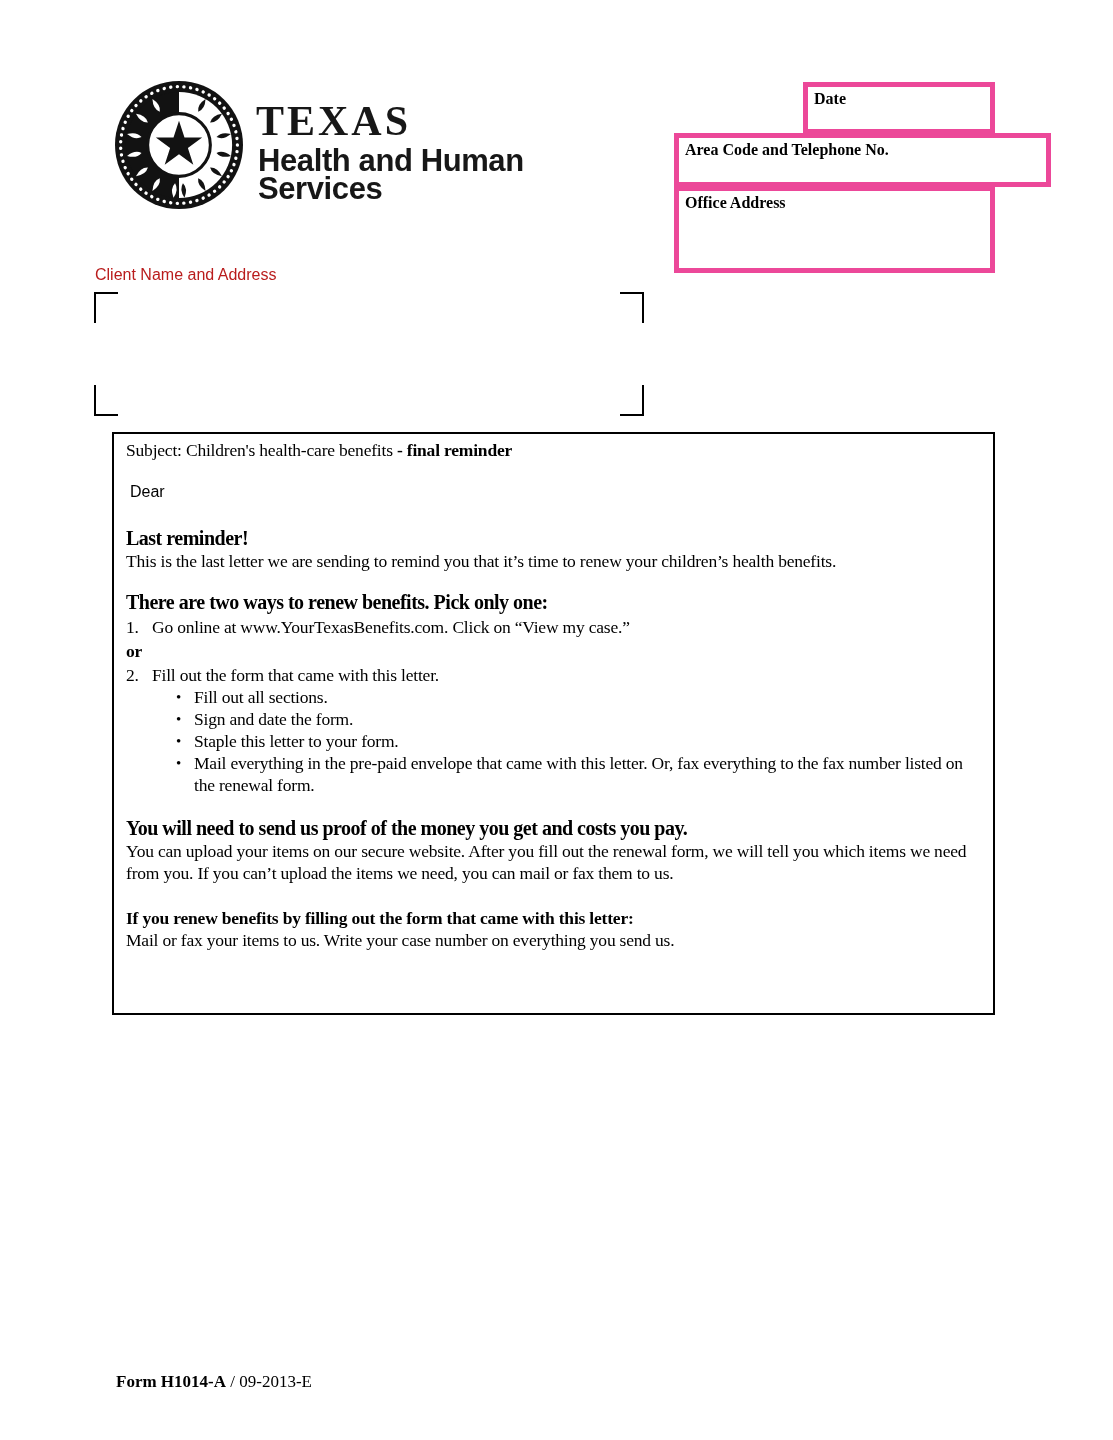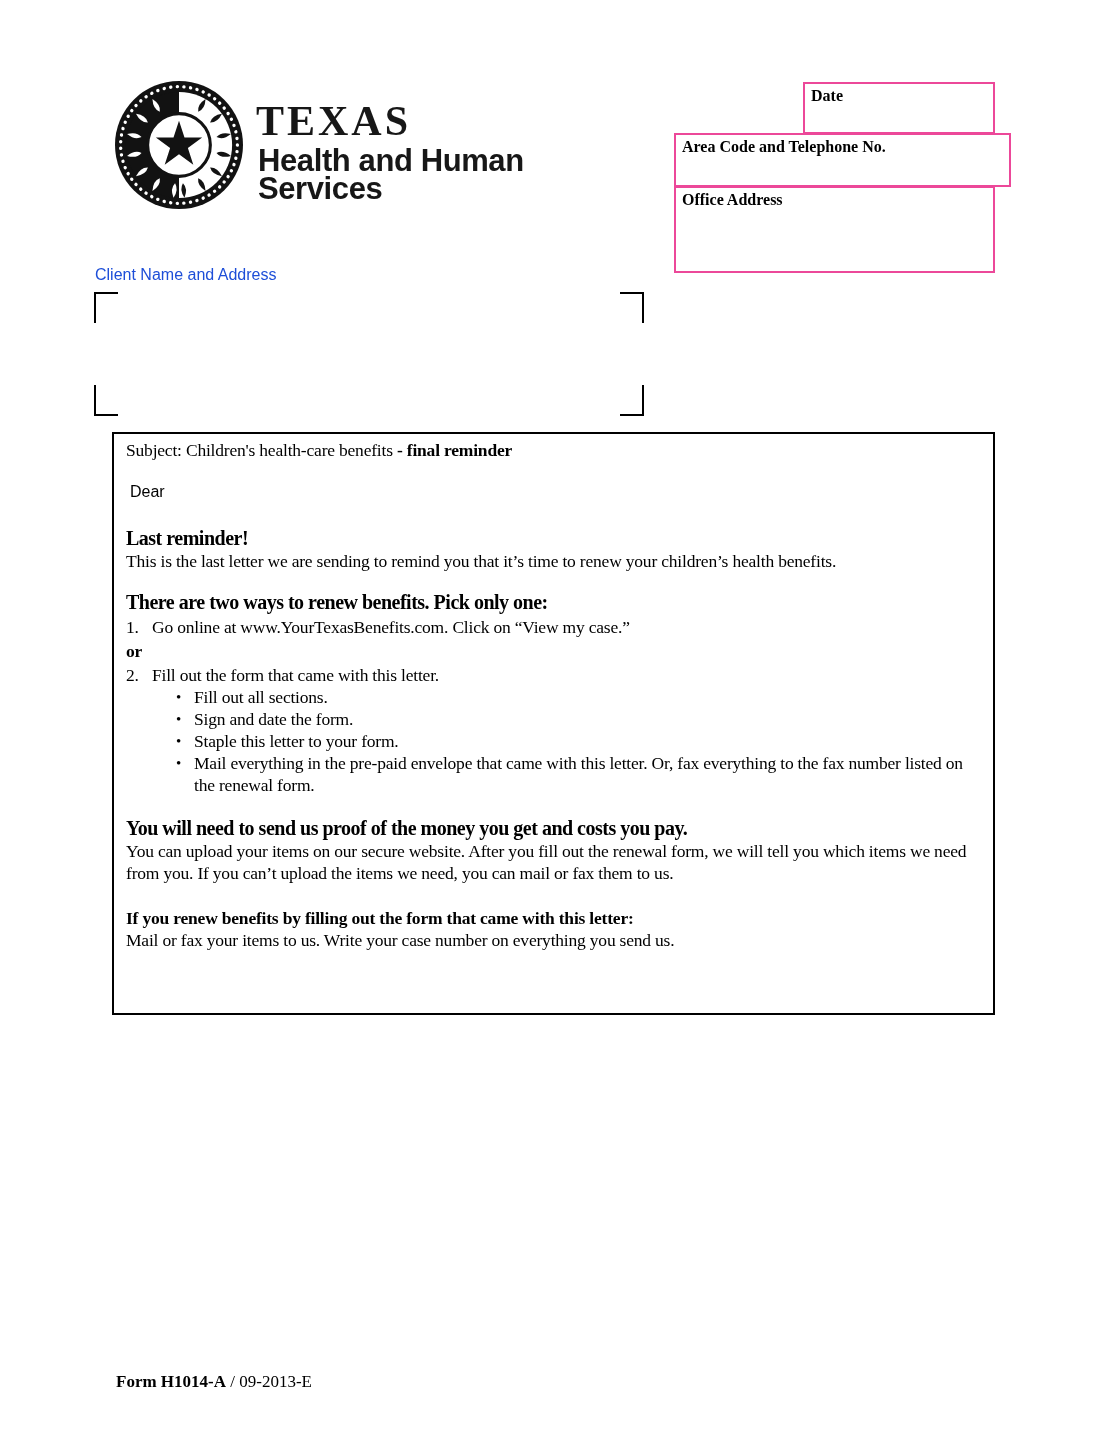--- a/index.html
+++ b/index.html
@@ -35,37 +35,37 @@
     font-family: "Liberation Sans", sans-serif;
     font-weight: bold;
     font-size: 31px;
     line-height: 28px;
     letter-spacing: -0.4px;
     color: #171717;
   }
   
   .fbox {
     position: absolute;
-    border: 2px solid #ec4899;
+    border: 5px solid #ec4899;
     background: #fff;
     font-family: "Liberation Serif", serif;
     font-weight: bold;
     font-size: 16px;
     padding: 3px 6px;
   }
   .box-date   { left: 803px; top: 82px;  width: 192px; height: 52px; }
-  .box-phone  { left: 674px; top: 133px; width: 337px; height: 54px; }
+  .box-phone  { left: 674px; top: 133px; width: 377px; height: 54px; }
   .box-office { left: 674px; top: 186px; width: 321px; height: 87px; }
   
   .client-label {
     position: absolute;
     left: 95px; top: 266px;
     font-family: "Liberation Sans", sans-serif;
     font-size: 16px;
-    color: #1d4ed8;
+    color: #b91c1c;
   }
   .bracket { position: absolute; width: 24px; height: 31px; }
   .br-tl { left: 94px;  top: 292px; border-left: 2px solid #000; border-top: 2px solid #000; }
   .br-tr { left: 620px; top: 292px; border-right: 2px solid #000; border-top: 2px solid #000; }
   .br-bl { left: 94px;  top: 385px; border-left: 2px solid #000; border-bottom: 2px solid #000; }
   .br-br { left: 620px; top: 385px; border-right: 2px solid #000; border-bottom: 2px solid #000; }
   .client-window { position: absolute; left: 96px; top: 294px; width: 524px; height: 120px; }
   
   .letter-box {
     position: absolute;

